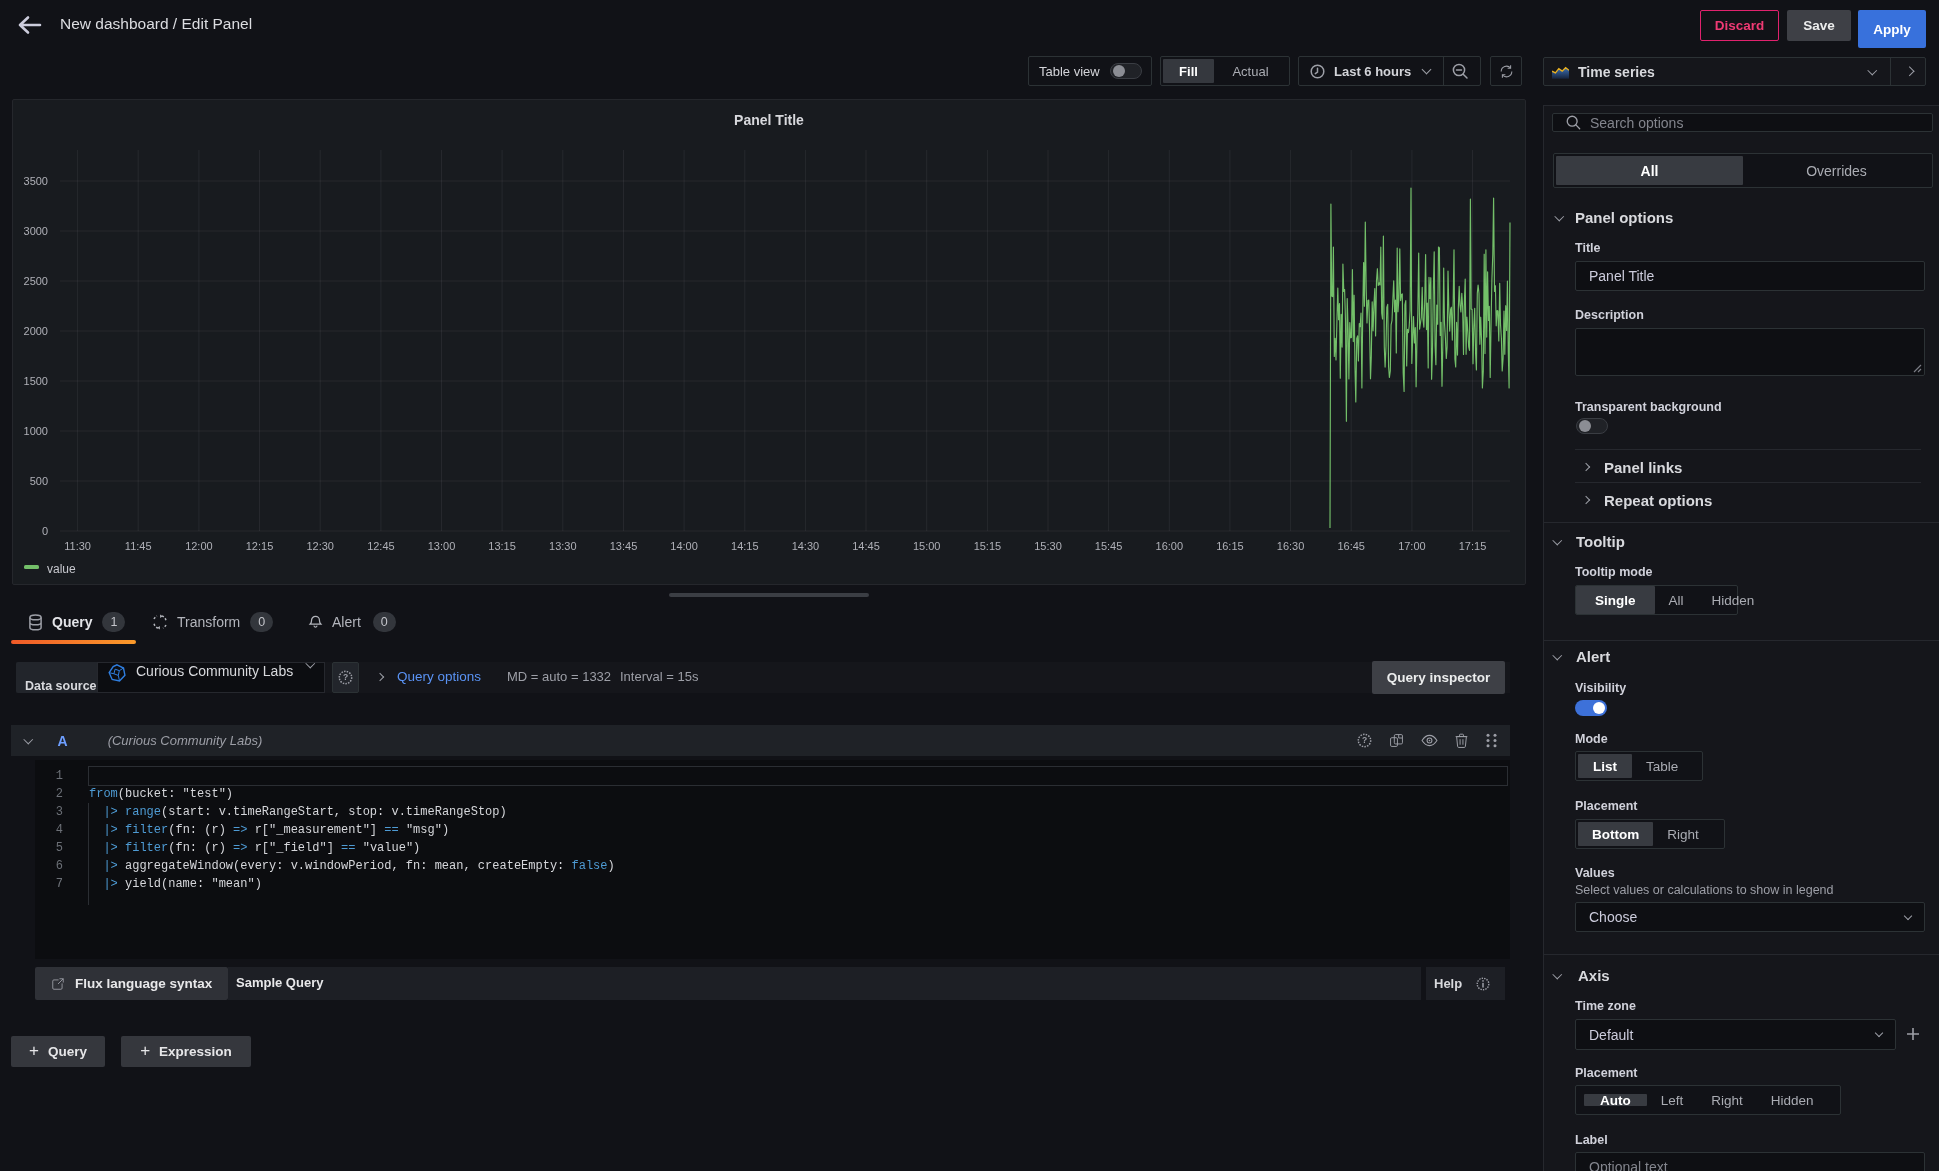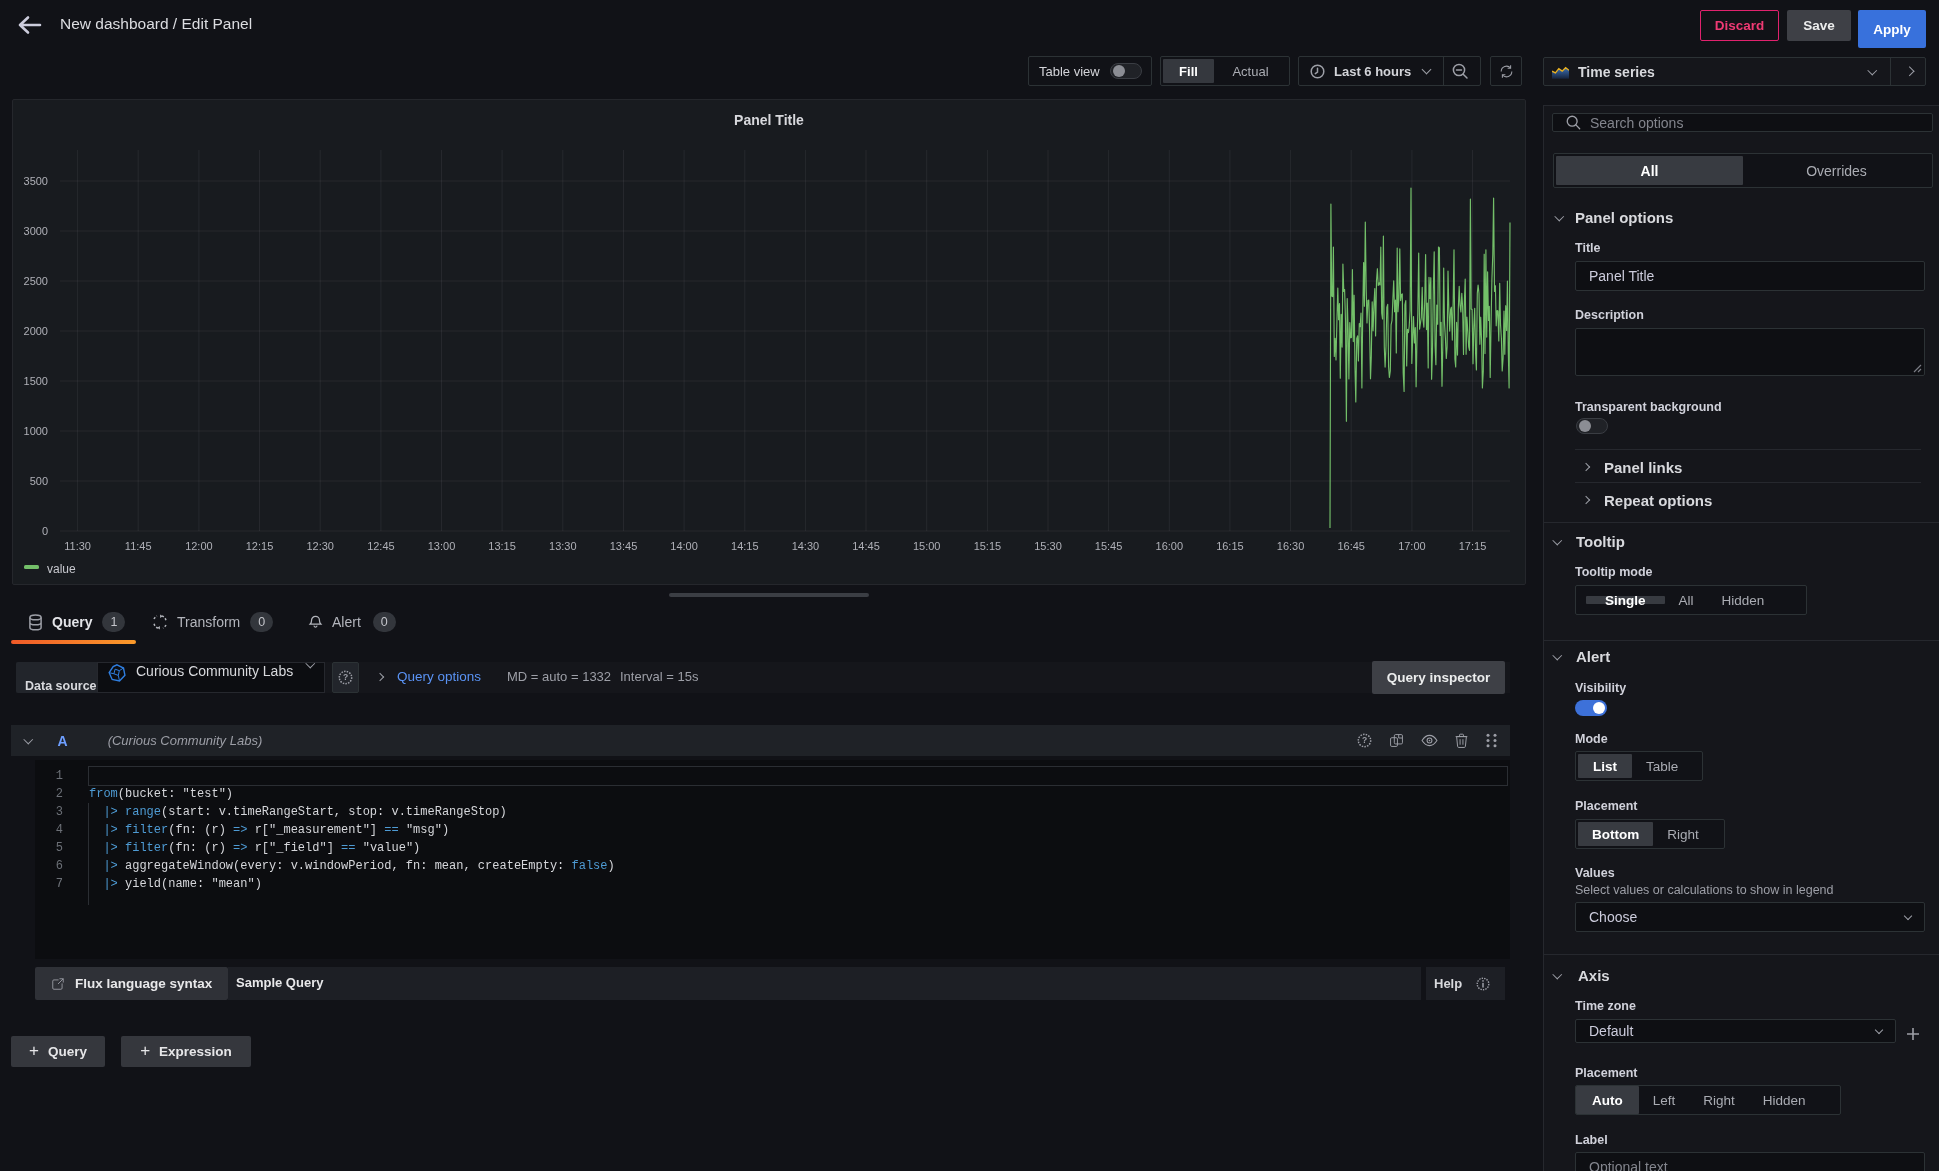--- a/index.html
+++ b/index.html
@@ -324,21 +324,21 @@
 <span class="abs chev right" style="left:1583px;top:464px;width:6px;height:6px"></span>
 <div class="abs shead" style="left:1604px;top:459px">Panel links</div>
 <div class="abs divider" style="left:1575px;top:482px;width:346px"></div>
 <span class="abs chev right" style="left:1583px;top:497px;width:6px;height:6px"></span>
 <div class="abs shead" style="left:1604px;top:492px">Repeat options</div>
 <div class="abs divider" style="left:1543px;top:522px;width:396px"></div>
 
 <span class="abs chev down" style="left:1554px;top:537px;width:6.5px;height:6.5px"></span>
 <div class="abs shead" style="left:1576px;top:533px">Tooltip</div>
 <div class="abs lbl" style="left:1575px;top:565px">Tooltip mode</div>
-<div class="abs rgroup" style="left:1575px;top:585px;width:232px;height:30px;padding:10px">
+<div class="abs rgroup" style="left:1575px;top:585px;width:163px;height:30px;padding:0">
   <div class="rseg on" style="padding:0 19px">Single</div>
   <div class="rseg" style="padding:0 14px">All</div>
   <div class="rseg" style="padding:0 14px">Hidden</div>
 </div>
 <div class="abs divider" style="left:1543px;top:640px;width:396px"></div>
 
 <span class="abs chev down" style="left:1554px;top:652px;width:6.5px;height:6.5px"></span>
 <div class="abs shead" style="left:1576px;top:648px">Alert</div>
 <div class="abs lbl" style="left:1575px;top:681px">Visibility</div>
 <span class="abs toggle on" style="left:1575px;top:700px">
@@ -355,25 +355,25 @@
   <div class="rseg" style="padding:0 14px">Right</div>
 </div>
 <div class="abs lbl" style="left:1575px;top:866px">Values</div>
 <div class="abs" style="left:1575px;top:883px;font-size:12.5px;color:#9d9fa7">Select values or calculations to show in legend</div>
 <div class="abs inp" style="left:1575px;top:902px;width:350px;height:30px">Choose<span class="chev down" style="width:6px;height:6px;margin-left:auto;margin-top:-3px"></span></div>
 <div class="abs divider" style="left:1543px;top:954px;width:396px"></div>
 
 <span class="abs chev down" style="left:1554px;top:971px;width:6.5px;height:6.5px"></span>
 <div class="abs shead" style="left:1578px;top:967px">Axis</div>
 <div class="abs lbl" style="left:1575px;top:999px">Time zone</div>
-<div class="abs inp" style="left:1575px;top:1019px;width:321px;height:24px">Default<span class="chev down" style="width:6px;height:6px;margin-left:auto;margin-top:-3px"></span></div>
+<div class="abs inp" style="left:1575px;top:1019px;width:321px;height:31px">Default<span class="chev down" style="width:6px;height:6px;margin-left:auto;margin-top:-3px"></span></div>
 <svg class="abs" style="left:1906px;top:1027px" width="14" height="14" viewBox="0 0 14 14">
     <path d="M7 1 V13 M1 7 H13" stroke="#9d9fa7" stroke-width="1.6"></path>
   </svg>
 <div class="abs lbl" style="left:1575px;top:1066px">Placement</div>
-<div class="abs rgroup" style="left:1575px;top:1085px;width:266px;height:30px;padding:0">
+<div class="abs rgroup" style="left:1575px;top:1085px;width:266px;height:30px;padding:8px">
   <div class="rseg on" style="padding:0 16px">Auto</div>
   <div class="rseg" style="padding:0 14px">Left</div>
   <div class="rseg" style="padding:0 14px">Right</div>
   <div class="rseg" style="padding:0 14px">Hidden</div>
 </div>
 <div class="abs lbl" style="left:1575px;top:1133px">Label</div>
 <div class="abs inp ph" style="left:1575px;top:1152px;width:350px;height:30px">Optional text</div>
 
 </body></html>

